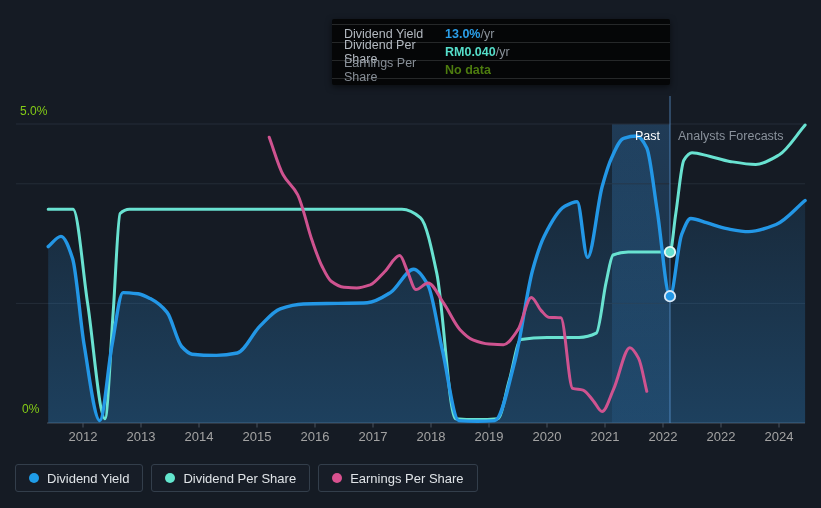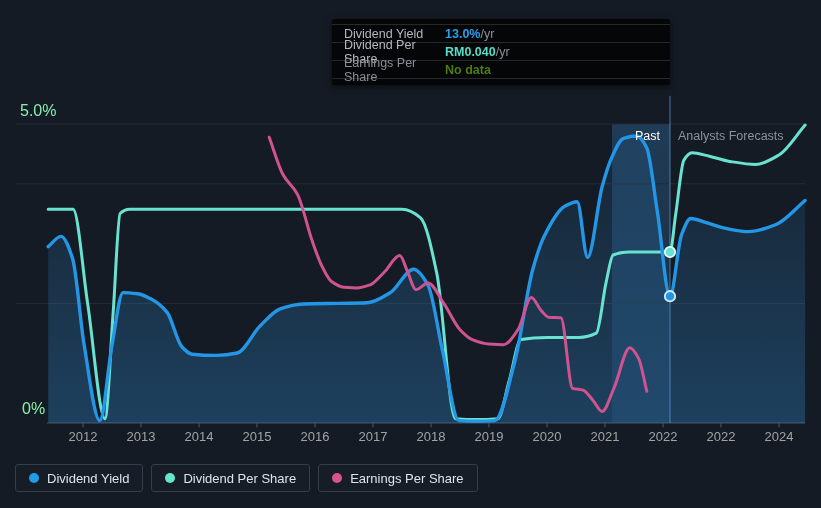--- a/index.html
+++ b/index.html
@@ -3,21 +3,21 @@
 <meta charset="utf-8">
 <style>
   html,body{margin:0;padding:0}
   body{
     width:821px;height:508px;position:relative;overflow:hidden;
     background:#151b24;
     font-family:"Liberation Sans",sans-serif;
     -webkit-font-smoothing:antialiased;
   }
   #chart-svg{position:absolute;left:0;top:0;display:block}
-  .ylab{position:absolute;color:#86efac;font-size:16px;line-height:14px}
+  .ylab{position:absolute;color:#84cc16;font-size:12px;line-height:14px}
   .ylab.y5{left:20px;top:104px}
   .ylab.y0{left:22px;top:402px}
   .xtick{position:absolute;top:429px;width:44px;text-align:center;color:#a3a3a3;font-size:13px}
   .past-lab{position:absolute;top:129px;left:598px;width:62px;text-align:right;
     color:#ffffff;font-weight:normal;font-size:12.5px}
   .fore-lab{position:absolute;top:129px;left:678px;color:#89919b;font-size:12.5px}
   .tooltip{
     position:absolute;left:332px;top:19px;width:338px;box-sizing:border-box;
     background:#050607;border-radius:2px;padding:5px 0 6px;
     box-shadow:0 2px 6px rgba(0,0,0,.55);

